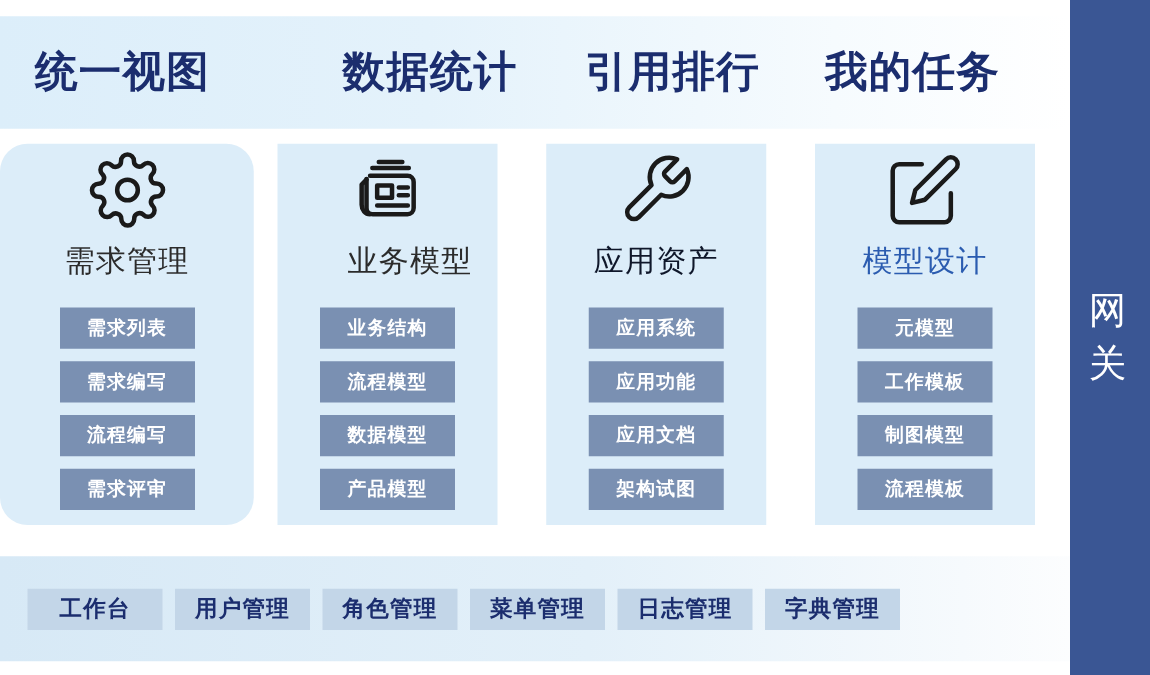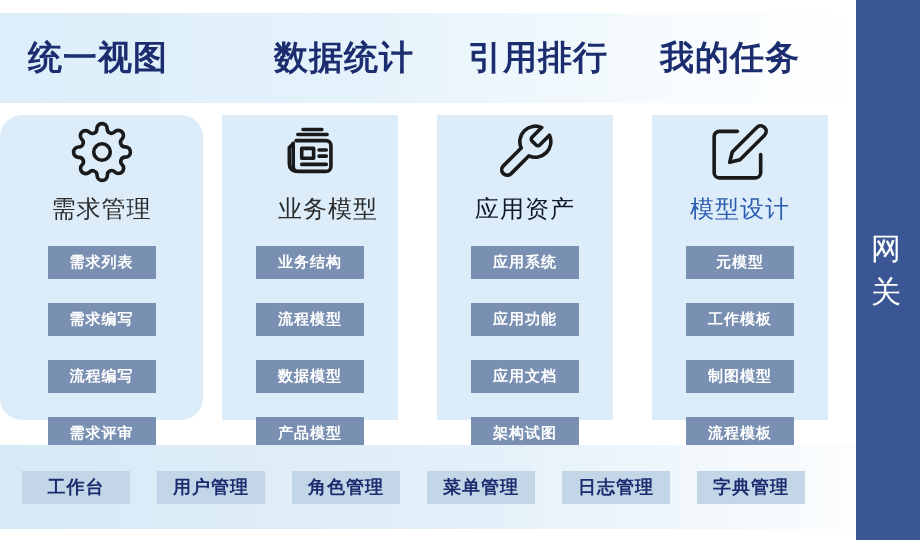--- a/index.html
+++ b/index.html
@@ -25,28 +25,28 @@
   
   .card { position:absolute; top:115px; height:305px; background:#dcedf9; display:flex;
           flex-direction:column; align-items:center; }
   .card:nth-of-type(1){ left:0;     width:203px;border-radius:22px; }
   .card:nth-of-type(2){ left:222px; width:176px; }
   .card:nth-of-type(3){ left:437px; width:176px; }
   .card:nth-of-type(4){ left:652px; width:176px; }
   .card .icon { margin-top:6px; width:62px; height:62px; display:flex; align-items:center; justify-content:center; }
   .card .icon svg { width:62px; height:62px; }
   .card h2 { margin-top:10px; font-size:24px; font-weight:500; color:#2b2b2b; letter-spacing:1px; }
-  .btn-list { margin-top:21px; display:flex; flex-direction:column; gap:24px; align-items:center; }
+  .btn-list { margin-top:21px; display:flex; flex-direction:column; gap:10px; align-items:center; }
   .btn-list button { width:108px; height:33px; border:none; background:#7a90b2; color:#ffffff;
                      font-family:inherit; font-size:15px; font-weight:700; letter-spacing:1px; cursor:pointer; }
 
   
   .bottom-band { position:absolute; top:445px; left:0; width:856px; height:84px;
                  background:linear-gradient(90deg,#d7e9f6 0%,#e3f0f9 55%,#f6fafd 90%,#fcfdfe 100%);
-                 display:flex; align-items:center; padding-left:22px; gap:27px; }
+                 display:flex; align-items:center; padding-left:22px; gap:10px; }
   .bottom-band button { width:108px; height:33px; border:none; background:#c3d6e8; color:#1b2d6e;
                         font-family:inherit; font-size:18px; font-weight:700; letter-spacing:1px; cursor:pointer; }
 </style>
 </head>
 <body>
 
 <div class="page">
 
   <header class="header">
     <div class="tab">统一视图</div>

